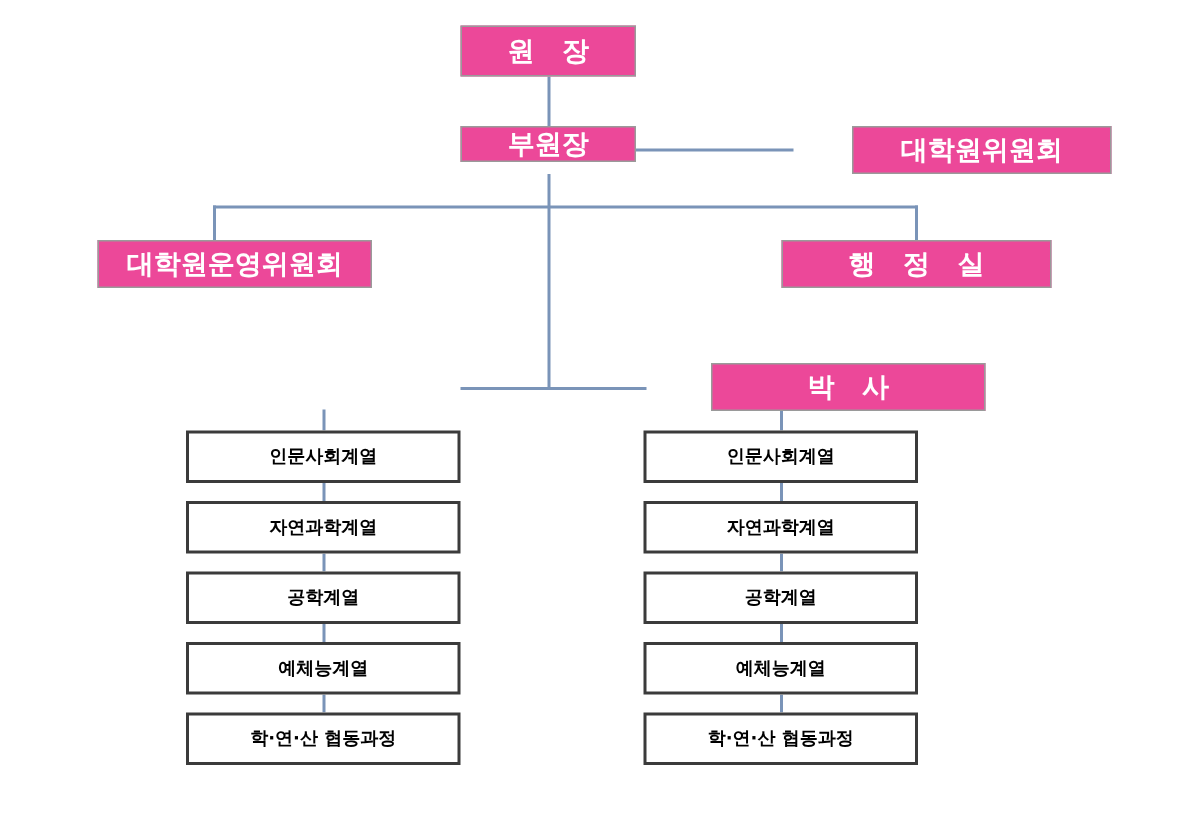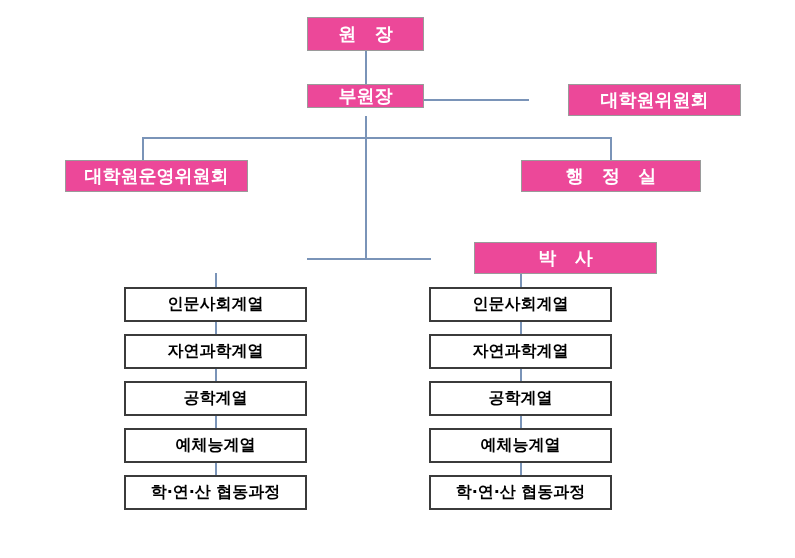--- a/index.html
+++ b/index.html
@@ -42,21 +42,21 @@
   
   .wbox {
     position: absolute;
     background: #ffffff;
     border: 2px solid #3b3b3b;
     color: #000000;
     display: flex;
     align-items: center;
     justify-content: center;
     font-weight: bold;
-    font-size: 16px;
+    font-size: 12px;
     box-sizing: border-box;
     z-index: 3;
     white-space: nowrap;
   }
 
   
   .line {
     position: absolute;
     background: #7a94b8;
     z-index: 1;

